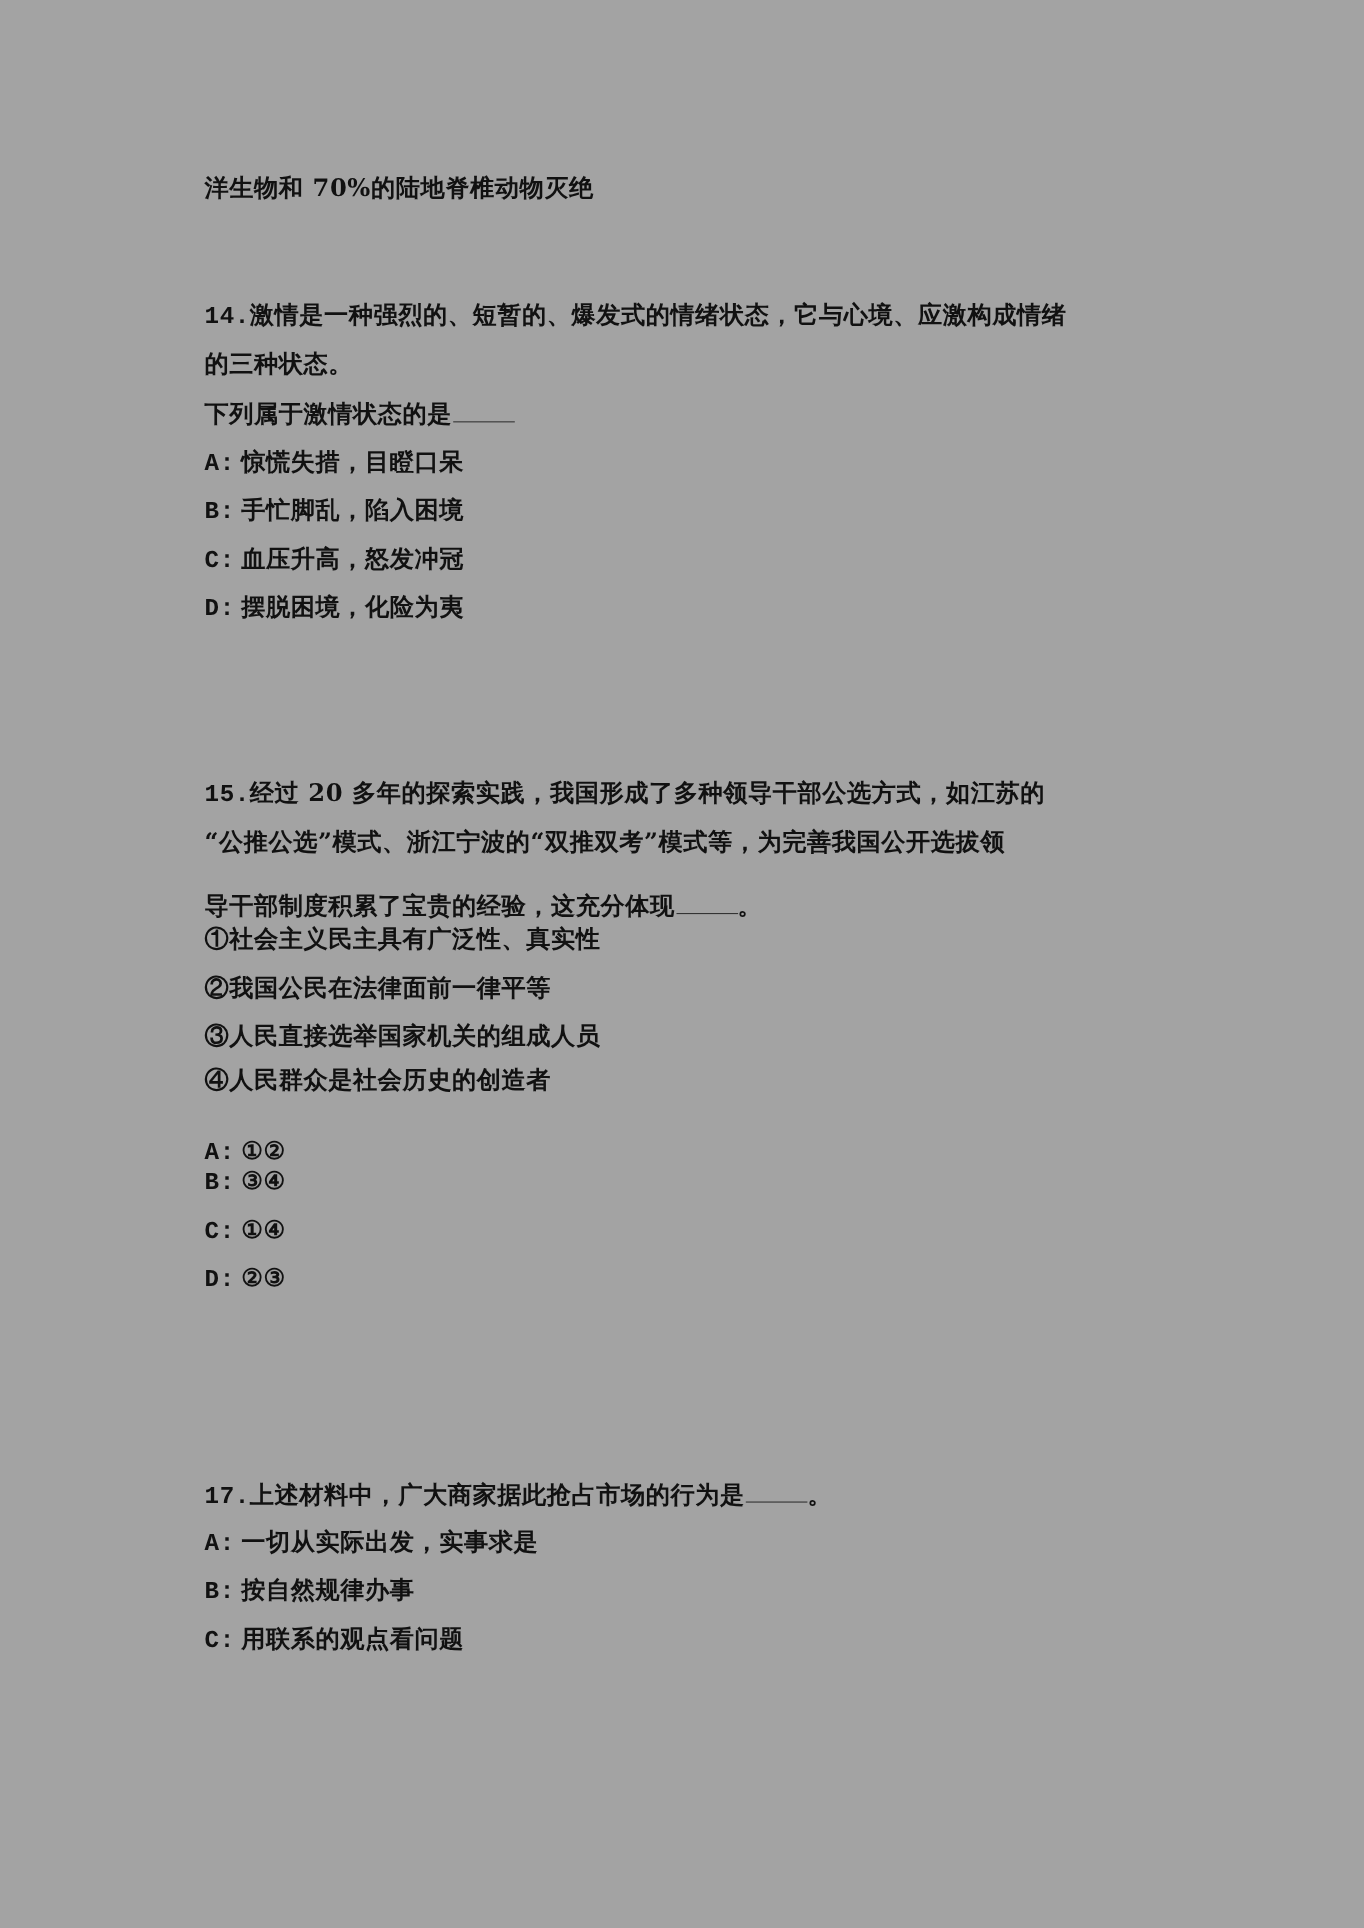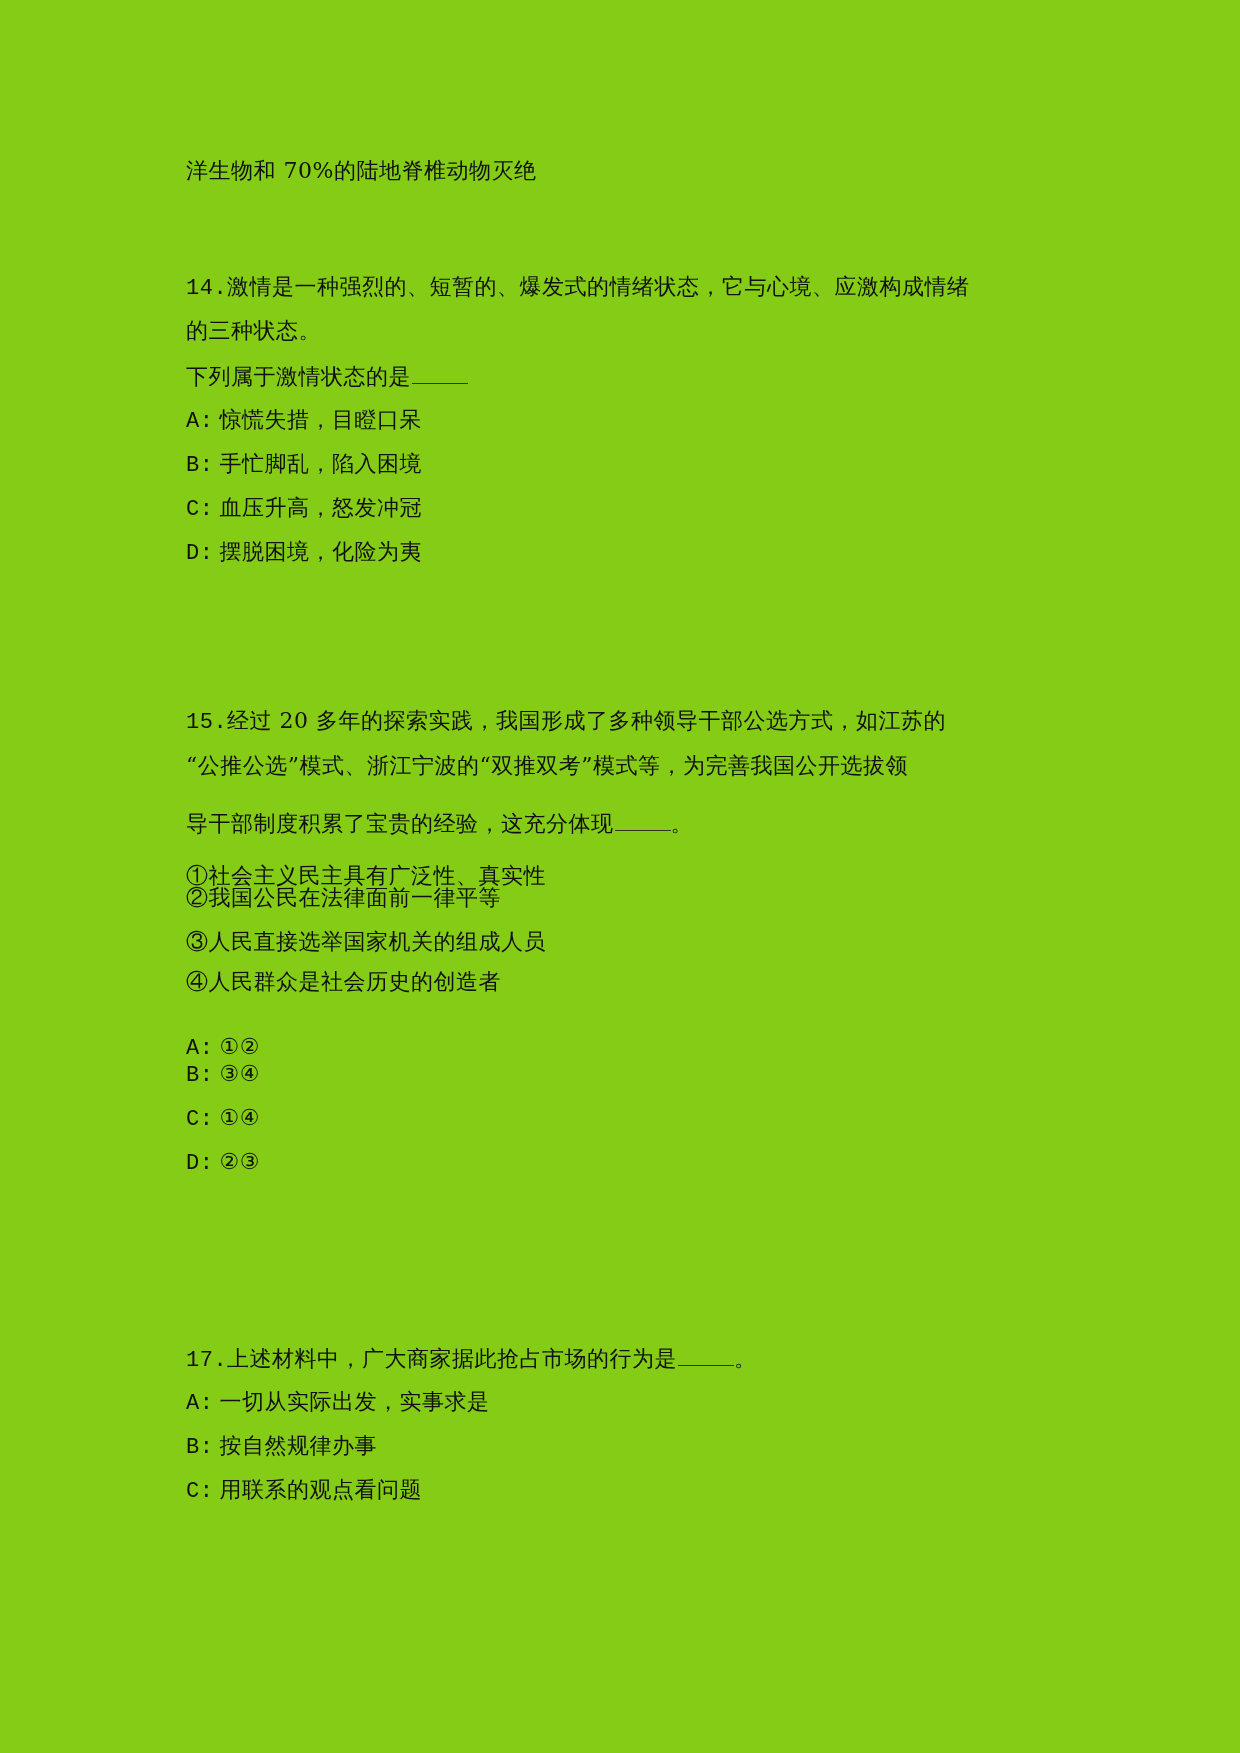--- a/index.html
+++ b/index.html
@@ -14,21 +14,22 @@
       overflow: hidden;
       font-family: "DejaVu Serif", "Liberation Serif", serif;
       color: #111111;
     }
     .page {
       position: absolute;
       left: 0;
       top: 0;
       width: 1240px;
       height: 1753px;
-      background: #84cc16;
+      background: #a3a3a3;
+      font-weight: bold;
     }
     .line {
       position: absolute;
       left: 186px;
       font-size: 22px;
       line-height: 30px;
       white-space: nowrap;
       letter-spacing: 0.5px;
     }
     .opt-label {
@@ -85,21 +86,21 @@
   <div>
     <div class="line" style="top:706px;">
       <span class="qnum">15.</span><span>经过 20 多年的探索实践，我国形成了多种领导干部公选方式，如江苏的</span>
     </div>
     <div class="line" style="top:751px;">
       <span>“公推公选”模式、浙江宁波的“双推双考”模式等，为完善我国公开选拔领</span>
     </div>
     <div class="line" style="top:808px;">
       <span>导干部制度积累了宝贵的经验，这充分体现</span><span class="blank"></span><span>。</span>
     </div>
-    <div class="line" style="top:839px;margin-top:22px;">
+    <div class="line" style="top:839px;">
       <span>①社会主义民主具有广泛性、真实性</span>
     </div>
     <div class="line" style="top:883px;">
       <span>②我国公民在法律面前一律平等</span>
     </div>
     <div class="line" style="top:927px;">
       <span>③人民直接选举国家机关的组成人员</span>
     </div>
     <div class="line" style="top:919px;margin-top:48px;">
       <span>④人民群众是社会历史的创造者</span>

